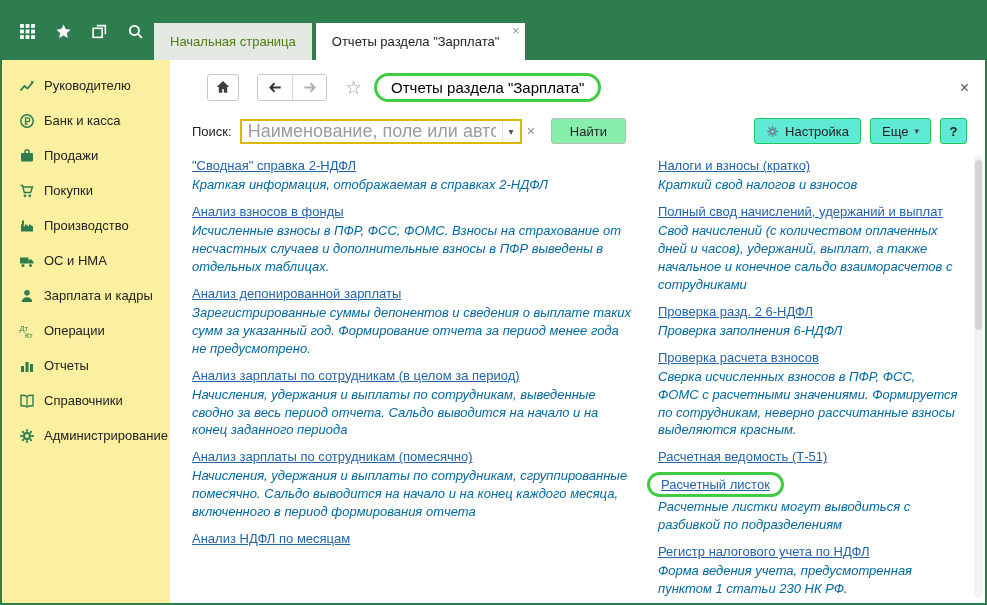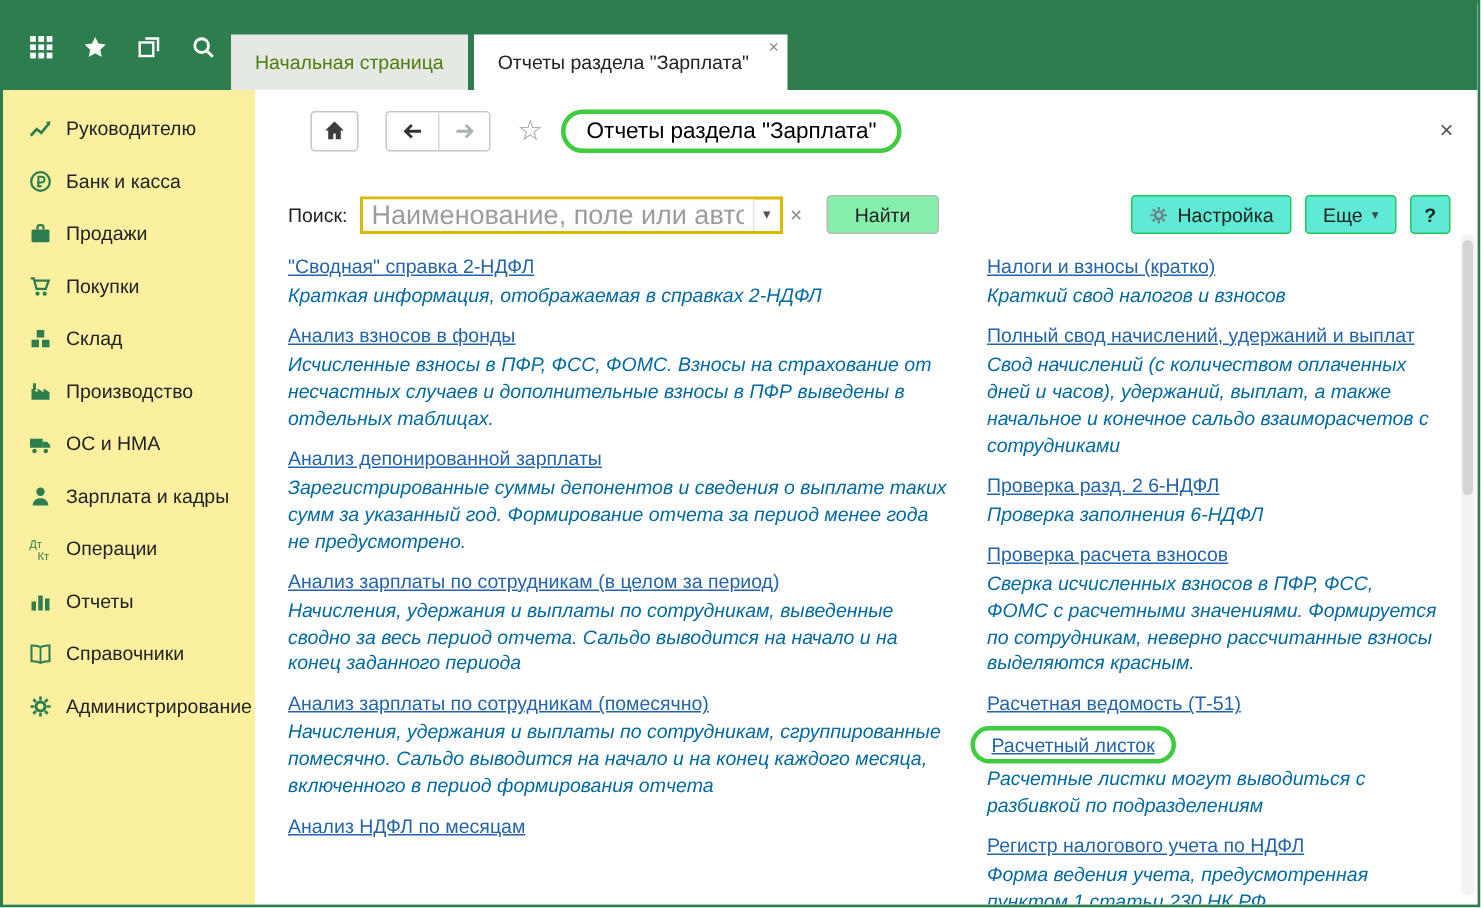--- a/index.html
+++ b/index.html
@@ -31,21 +31,21 @@
   .hbtn { height: 27px; background: #fff; border: 1px solid #c6c6c6; border-radius: 3px; display: inline-flex; align-items: center; justify-content: center; cursor: pointer; }
   .home-btn { width: 32px; margin-right: 18px; }
   .nav-group { display: inline-flex; border: 1px solid #c6c6c6; border-radius: 3px; height: 27px; overflow: hidden; margin-right: 18px; background: #fff; }
   .nav-group .nbtn { width: 34px; border: none; background: #fff; display: flex; align-items: center; justify-content: center; cursor: pointer; }
   .nav-group .nbtn + .nbtn { border-left: 1px solid #d8d8d8; }
   .fav-star { color: #9a9a9a; font-size: 19px; margin-right: 12px; cursor: pointer; background: none; border: none; }
   .hl-oval { display: inline-block; border: 3px solid #3fcd3f; border-radius: 18px; padding: 3px 14px; font-size: 15px; color: #000; background: #fff; }
   .panel-close { position: absolute; top: 20px; right: 16px; font-size: 16px; color: #555; cursor: pointer; line-height: 1; background: none; border: none; }
 
   
-  .search-row { margin: 28px 18px 0 0; display: flex; align-items: center; }
+  .search-row { margin: 16px 18px 0 0; display: flex; align-items: center; }
   .search-label { margin-right: 8px; color: #222; }
   .search-box { display: flex; align-items: center; border: 2px solid #ddb800; background: #fff; height: 25px; width: 282px; }
   .search-box input { flex: 1; border: none; outline: none; font-family: inherit; font-size: 18px; padding: 0 6px; min-width: 0; color: #4d7c0f; }
   .search-box input::placeholder { color: #9c9c9c; }
   .dd-arrow { padding: 0 6px; color: #555; font-size: 10px; cursor: pointer; border-left: 1px solid #e6e6e6; align-self: stretch; display: flex; align-items: center; }
   .clear-btn { margin-left: 5px; color: #8a8a8a; background: none; border: none; font-size: 14px; cursor: pointer; }
   .find-btn { margin-left: 16px; height: 26px; padding: 0 18px; background: #86efac; border: 1px solid #b4bcb4; border-radius: 3px; font-family: inherit; font-size: 13px; color: #222; cursor: pointer; }
   .right-tools { margin-left: auto; display: flex; align-items: center; gap: 9px; }
   .tool-btn { height: 26px; padding: 0 11px; background: #5eead4; border: 1px solid #22c55e; border-radius: 3px; font-family: inherit; font-size: 13px; color: #222; cursor: pointer; display: inline-flex; align-items: center; gap: 6px; }
   .tool-btn .gear-g { color: #6d7d8d; display: inline-flex; }
@@ -149,30 +149,20 @@
               <path d="M1.5 2.5h2l1.8 7h6.2l2-5.5H4.3" fill="none" stroke="currentColor" stroke-width="1.5"></path>
               <circle cx="6" cy="12.8" r="1.4" fill="currentColor"></circle>
               <circle cx="10.8" cy="12.8" r="1.4" fill="currentColor"></circle>
             </svg>
           </span>
         <span>Покупки</span>
       </div>
       <div class="side-item">
         <span class="sicon">
             <svg viewBox="0 0 16 16" fill="currentColor">
-              <rect x="5.5" y="2" width="5" height="5"></rect>
-              <rect x="2" y="8.5" width="5" height="5"></rect>
-              <rect x="9" y="8.5" width="5" height="5"></rect>
-            </svg>
-          </span>
-        <span>Склад</span>
-      </div>
-      <div class="side-item">
-        <span class="sicon">
-            <svg viewBox="0 0 16 16" fill="currentColor">
               <path d="M2 13.5V6l4 2.5V6l4 2.5V6l4 2.5v5z"></path>
               <rect x="3" y="2.5" width="2" height="4.5"></rect>
             </svg>
           </span>
         <span>Производство</span>
       </div>
       <div class="side-item">
         <span class="sicon">
             <svg viewBox="0 0 16 16" fill="currentColor">
               <rect x="1" y="4.5" width="8.5" height="6"></rect>

